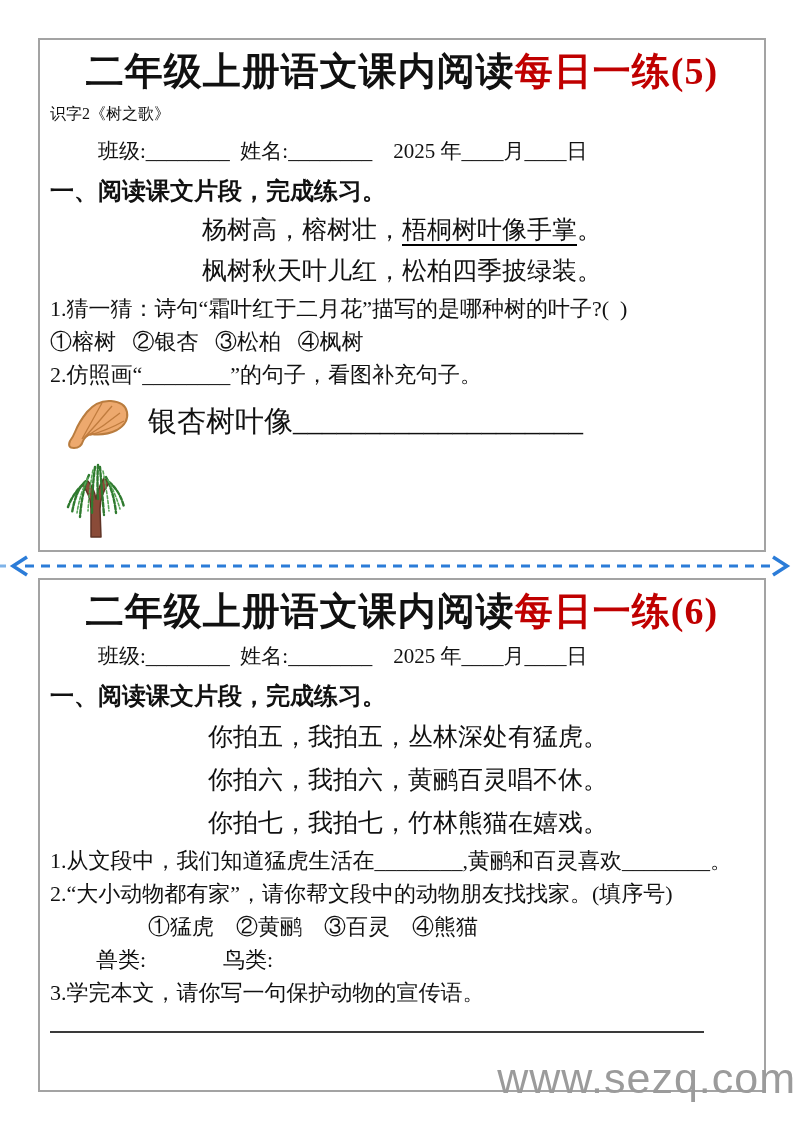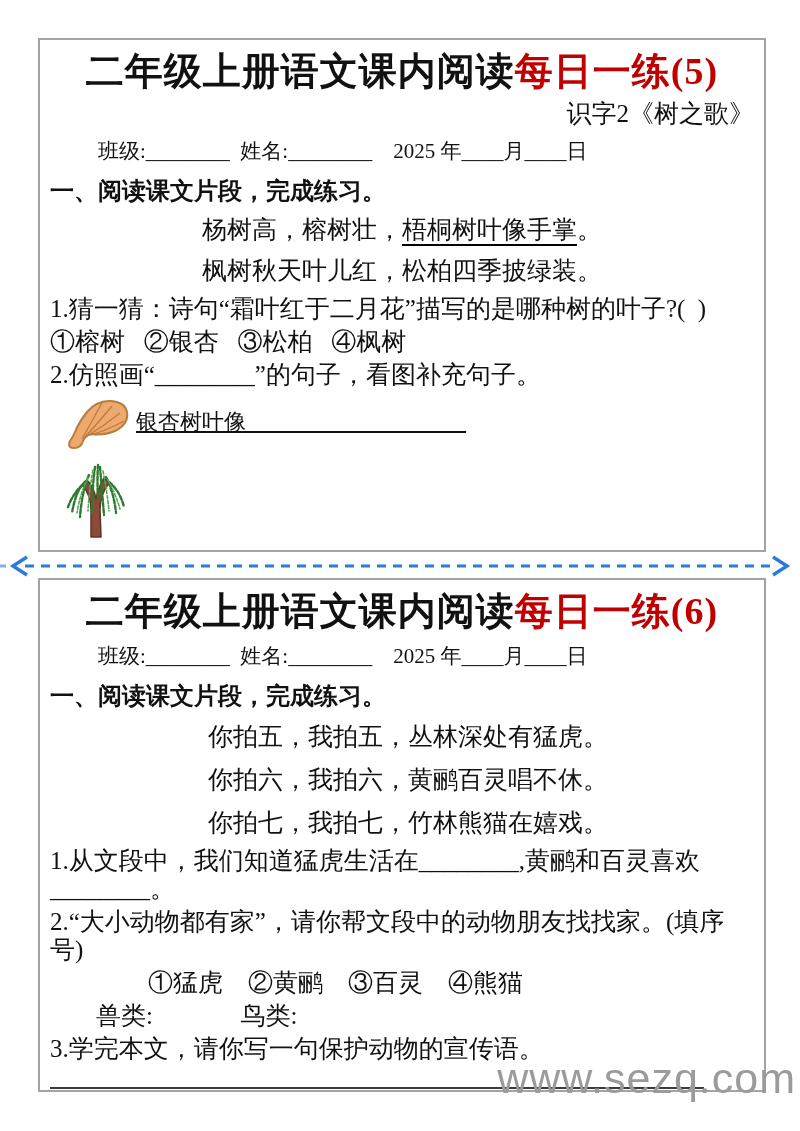--- a/index.html
+++ b/index.html
@@ -23,55 +23,55 @@
   .sheet2 { top:578px; }
   .title {
     text-align:center;
     font-size:38px; font-weight:bold;
     line-height:46px;
     letter-spacing:1px;
     white-space:nowrap;
   }
   .t-red { color:#c00000; }
   .subtitle {
-    text-align:right;
-    font-size:25px; line-height:30px;
+    text-align:left;
+    font-size:16px; line-height:30px;
     margin-top:5px;
   }
   .info-line {
     font-size:21px; line-height:30px;
     margin:7px 0 0 48px;
     white-space:pre-wrap;
   }
   .section-heading {
     font-size:24px; font-weight:bold;
     line-height:28px;
     margin:11px 0 0 0;
   }
   .passage {
     font-size:25px; line-height:32px;
     margin:9px 0 0 152px;
     white-space:pre-wrap;
   }
   .sheet2 .passage { margin:11px 0 0 158px; }
   .ul { border-bottom:2px solid #000; padding-bottom:1px; }
   .q {
-    font-size:25px; line-height:28px;
+    font-size:22px; line-height:28px;
     margin:8px 0 0 0;
     white-space:pre-wrap;
     font-family:Liberation Serif, serif;
   }
   .q.tight { margin-top:5px; }
   .opts2 { margin-left:98px; }
   .cats  { margin-left:46px; }
   .fill-row {
     display:flex; align-items:center;
     margin:4px 0 0 14px;
   }
-  .fill-label { font-size:22px; white-space:pre-wrap;text-decoration:underline; }
+  .fill-label { font-size:29px; margin-left:12px; white-space:pre-wrap; }
   .answer-line {
     margin:24px 0 0 0;
     width:654px; height:0;
     border-bottom:2px solid #3a3a3a;
   }
   .divider {
     position:absolute;
     top:553px; left:0;
     width:800px; height:26px;
   }

